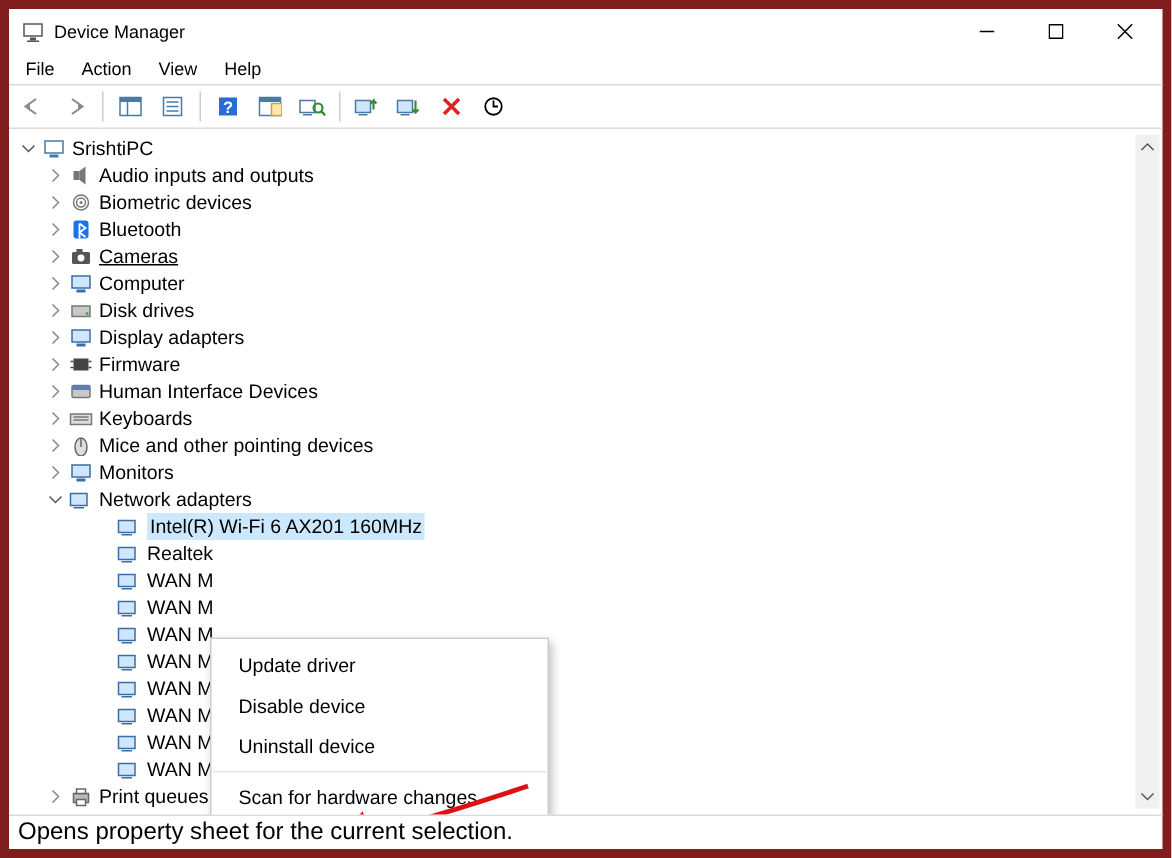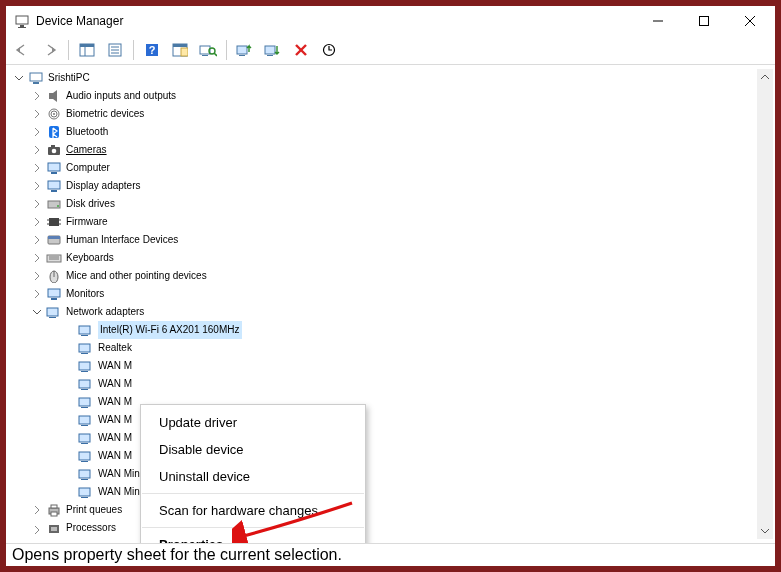--- a/index.html
+++ b/index.html
@@ -8,21 +8,21 @@
   .titlebar .ticon{margin-right:6px}
   .titlebar .title{flex:1;font-size:12px}
   .winbtn{width:46px;height:30px;display:flex;align-items:center;justify-content:center}
   .menubar{height:20px;display:flex;align-items:center;border-bottom:1px solid #dadada;padding:0 3px;gap:2px}
   .menuitem{padding:2px 8px}
   .toolbar{height:28px;display:flex;align-items:center;gap:4px;padding:0 4px;border-bottom:1px solid #dadada}
   .tbtn{width:22px;height:22px;display:flex;align-items:center;justify-content:center;border:1px solid transparent}
   .tbtn.disabled{opacity:.45}
   .sep{width:1px;height:20px;background:#ccc;margin:0 2px}
   .content{flex:1;overflow:hidden;position:relative;padding:4px 0 0 6px}
-  .tree{font-size:10px;line-height:18px}
+  .tree{font-size:13px;line-height:18px}
   .node{display:flex;align-items:center;height:18px;white-space:nowrap}
   .arrow{width:14px;height:14px;display:inline-flex;align-items:center;justify-content:center;margin-right:2px;color:#6b6b6b}
   .arrow.spacer{visibility:hidden}
   .nicon{width:16px;height:16px;display:inline-flex;align-items:center;justify-content:center;margin-right:4px}
   .lbl{}
   .sel .lbl{background:#cce8ff;padding:0 2px}
   .statusbar{height:22px;border-top:1px solid #dadada;padding:0 6px;display:flex;align-items:center;font-size:16px;color:#000}
   .scrollbar{position:absolute;right:2px;top:4px;bottom:4px;width:16px;background:#f0f0f0}
   .scrollbar .up,.scrollbar .down{height:16px;display:flex;align-items:center;justify-content:center;color:#555}
   .scrollbar .down{position:absolute;bottom:0;left:0;right:0}
@@ -58,20 +58,26 @@
         </svg>
       </div>
     <div class="winbtn">
         <svg width="10" height="10">
           <line x1="0" y1="0" x2="10" y2="10" stroke="#000"></line>
           <line x1="10" y1="0" x2="0" y2="10" stroke="#000"></line>
         </svg>
       </div>
   </div>
 
+  <div class="menubar">
+    <div class="menuitem">File</div>
+    <div class="menuitem">Action</div>
+    <div class="menuitem">View</div>
+    <div class="menuitem">Help</div>
+  </div>
 
   <div class="toolbar">
     <div class="tbtn disabled">
         <svg width="16" height="12">
           <path d="M10 1 L3 6 L10 11" fill="none" stroke="#000" stroke-width="1.4"></path>
           <path d="M3 6 L6 3 L6 9 Z" fill="#000"></path>
         </svg>
       </div>
     <div class="tbtn disabled">
         <svg width="16" height="12">
@@ -239,39 +245,39 @@
             <span class="lbl">Computer</span>
           </div>
           <div class="node" style="padding-left: 18px;">
             <span class="arrow">
               <svg width="10" height="10">
                 <path d="M3 1 L7 5 L3 9" fill="none" stroke="#888"></path>
               </svg>
             </span>
             <span class="nicon">
               <svg width="16" height="14">
+                <rect x="2" y="4" width="12" height="7" fill="#c8c8c8" stroke="#777"></rect>
+                <circle cx="12" cy="9" r="1" fill="#4a4"></circle>
+              </svg>
+            </span>
+            <span class="lbl">Disk drives</span>
+          </div>
+          <div class="node" style="padding-left: 18px;">
+            <span class="arrow">
+              <svg width="10" height="10">
+                <path d="M3 1 L7 5 L3 9" fill="none" stroke="#888"></path>
+              </svg>
+            </span>
+            <span class="nicon">
+              <svg width="16" height="14">
                 <rect x="2" y="2" width="12" height="8" fill="#cfe6ff" stroke="#3a6ea5"></rect>
                 <rect x="5" y="11" width="6" height="2" fill="#3a6ea5"></rect>
               </svg>
             </span>
             <span class="lbl">Display adapters</span>
-          </div>
-          <div class="node" style="padding-left: 18px;">
-            <span class="arrow">
-              <svg width="10" height="10">
-                <path d="M3 1 L7 5 L3 9" fill="none" stroke="#888"></path>
-              </svg>
-            </span>
-            <span class="nicon">
-              <svg width="16" height="14">
-                <rect x="2" y="4" width="12" height="7" fill="#c8c8c8" stroke="#777"></rect>
-                <circle cx="12" cy="9" r="1" fill="#4a4"></circle>
-              </svg>
-            </span>
-            <span class="lbl">Disk drives</span>
           </div>
           <div class="node" style="padding-left: 18px;">
             <span class="arrow">
               <svg width="10" height="10">
                 <path d="M3 1 L7 5 L3 9" fill="none" stroke="#888"></path>
               </svg>
             </span>
             <span class="nicon">
               <svg width="16" height="14">
                 <rect x="3" y="3" width="10" height="8" fill="#444"></rect>

